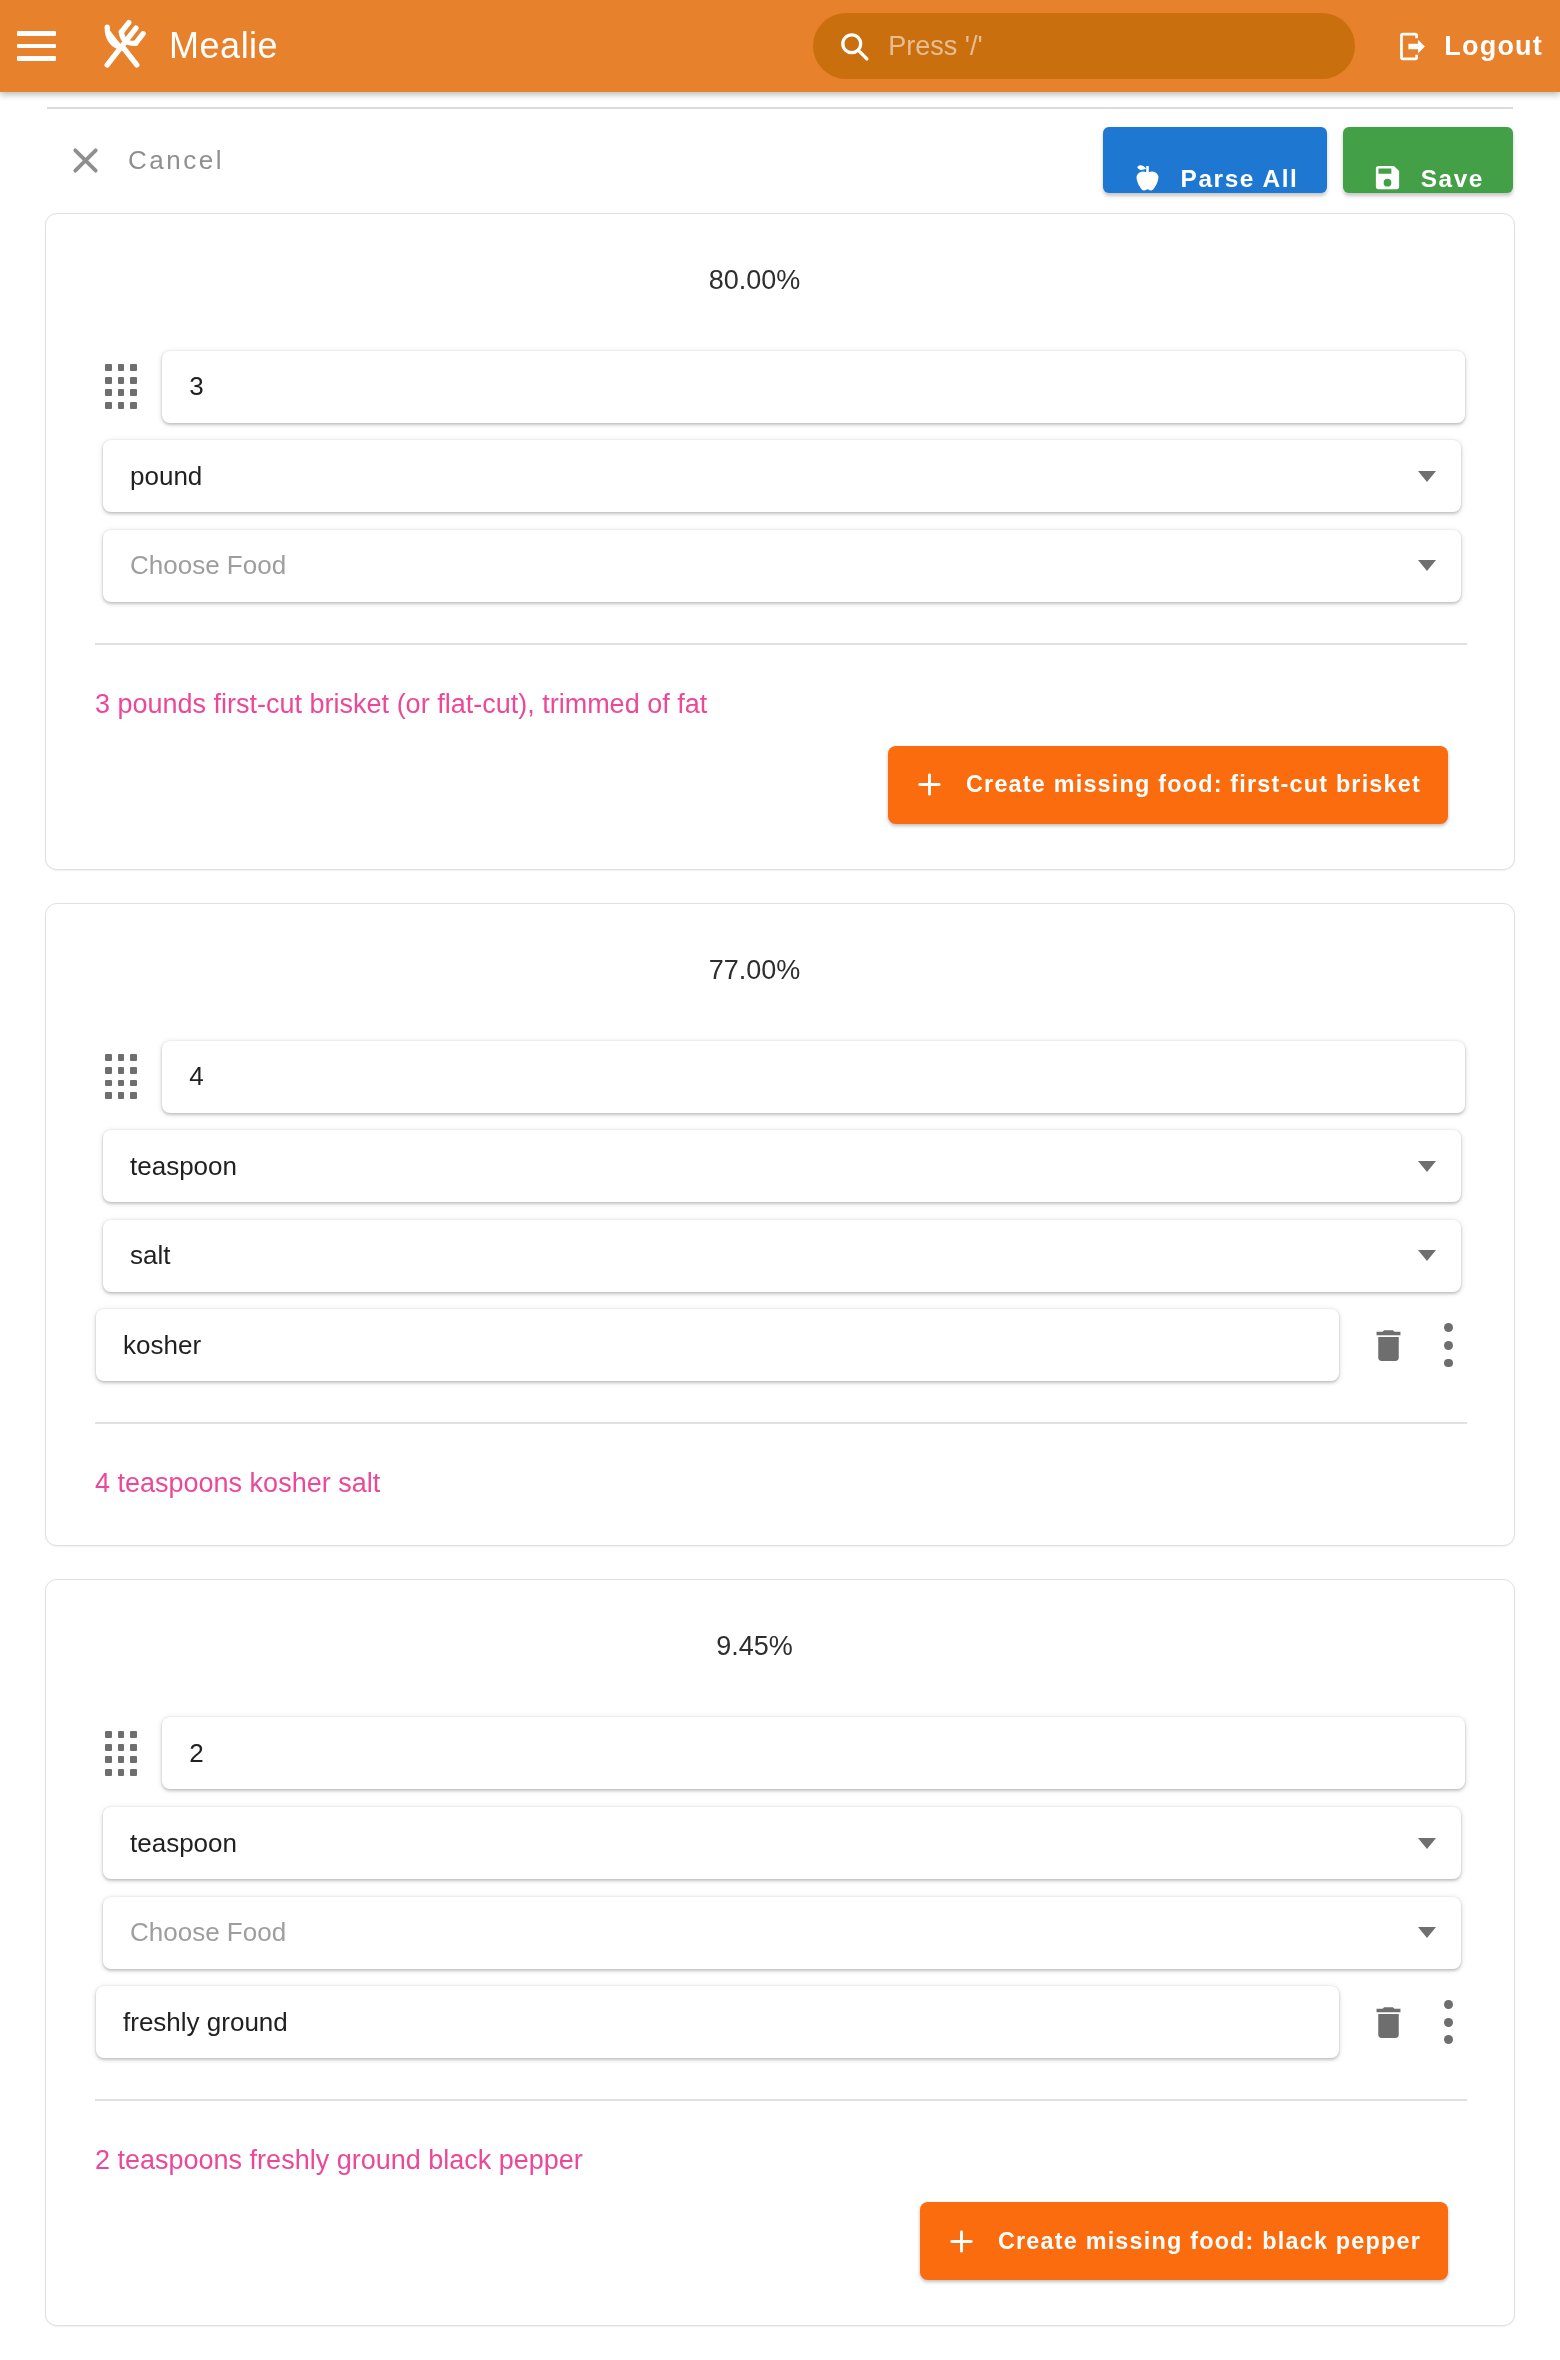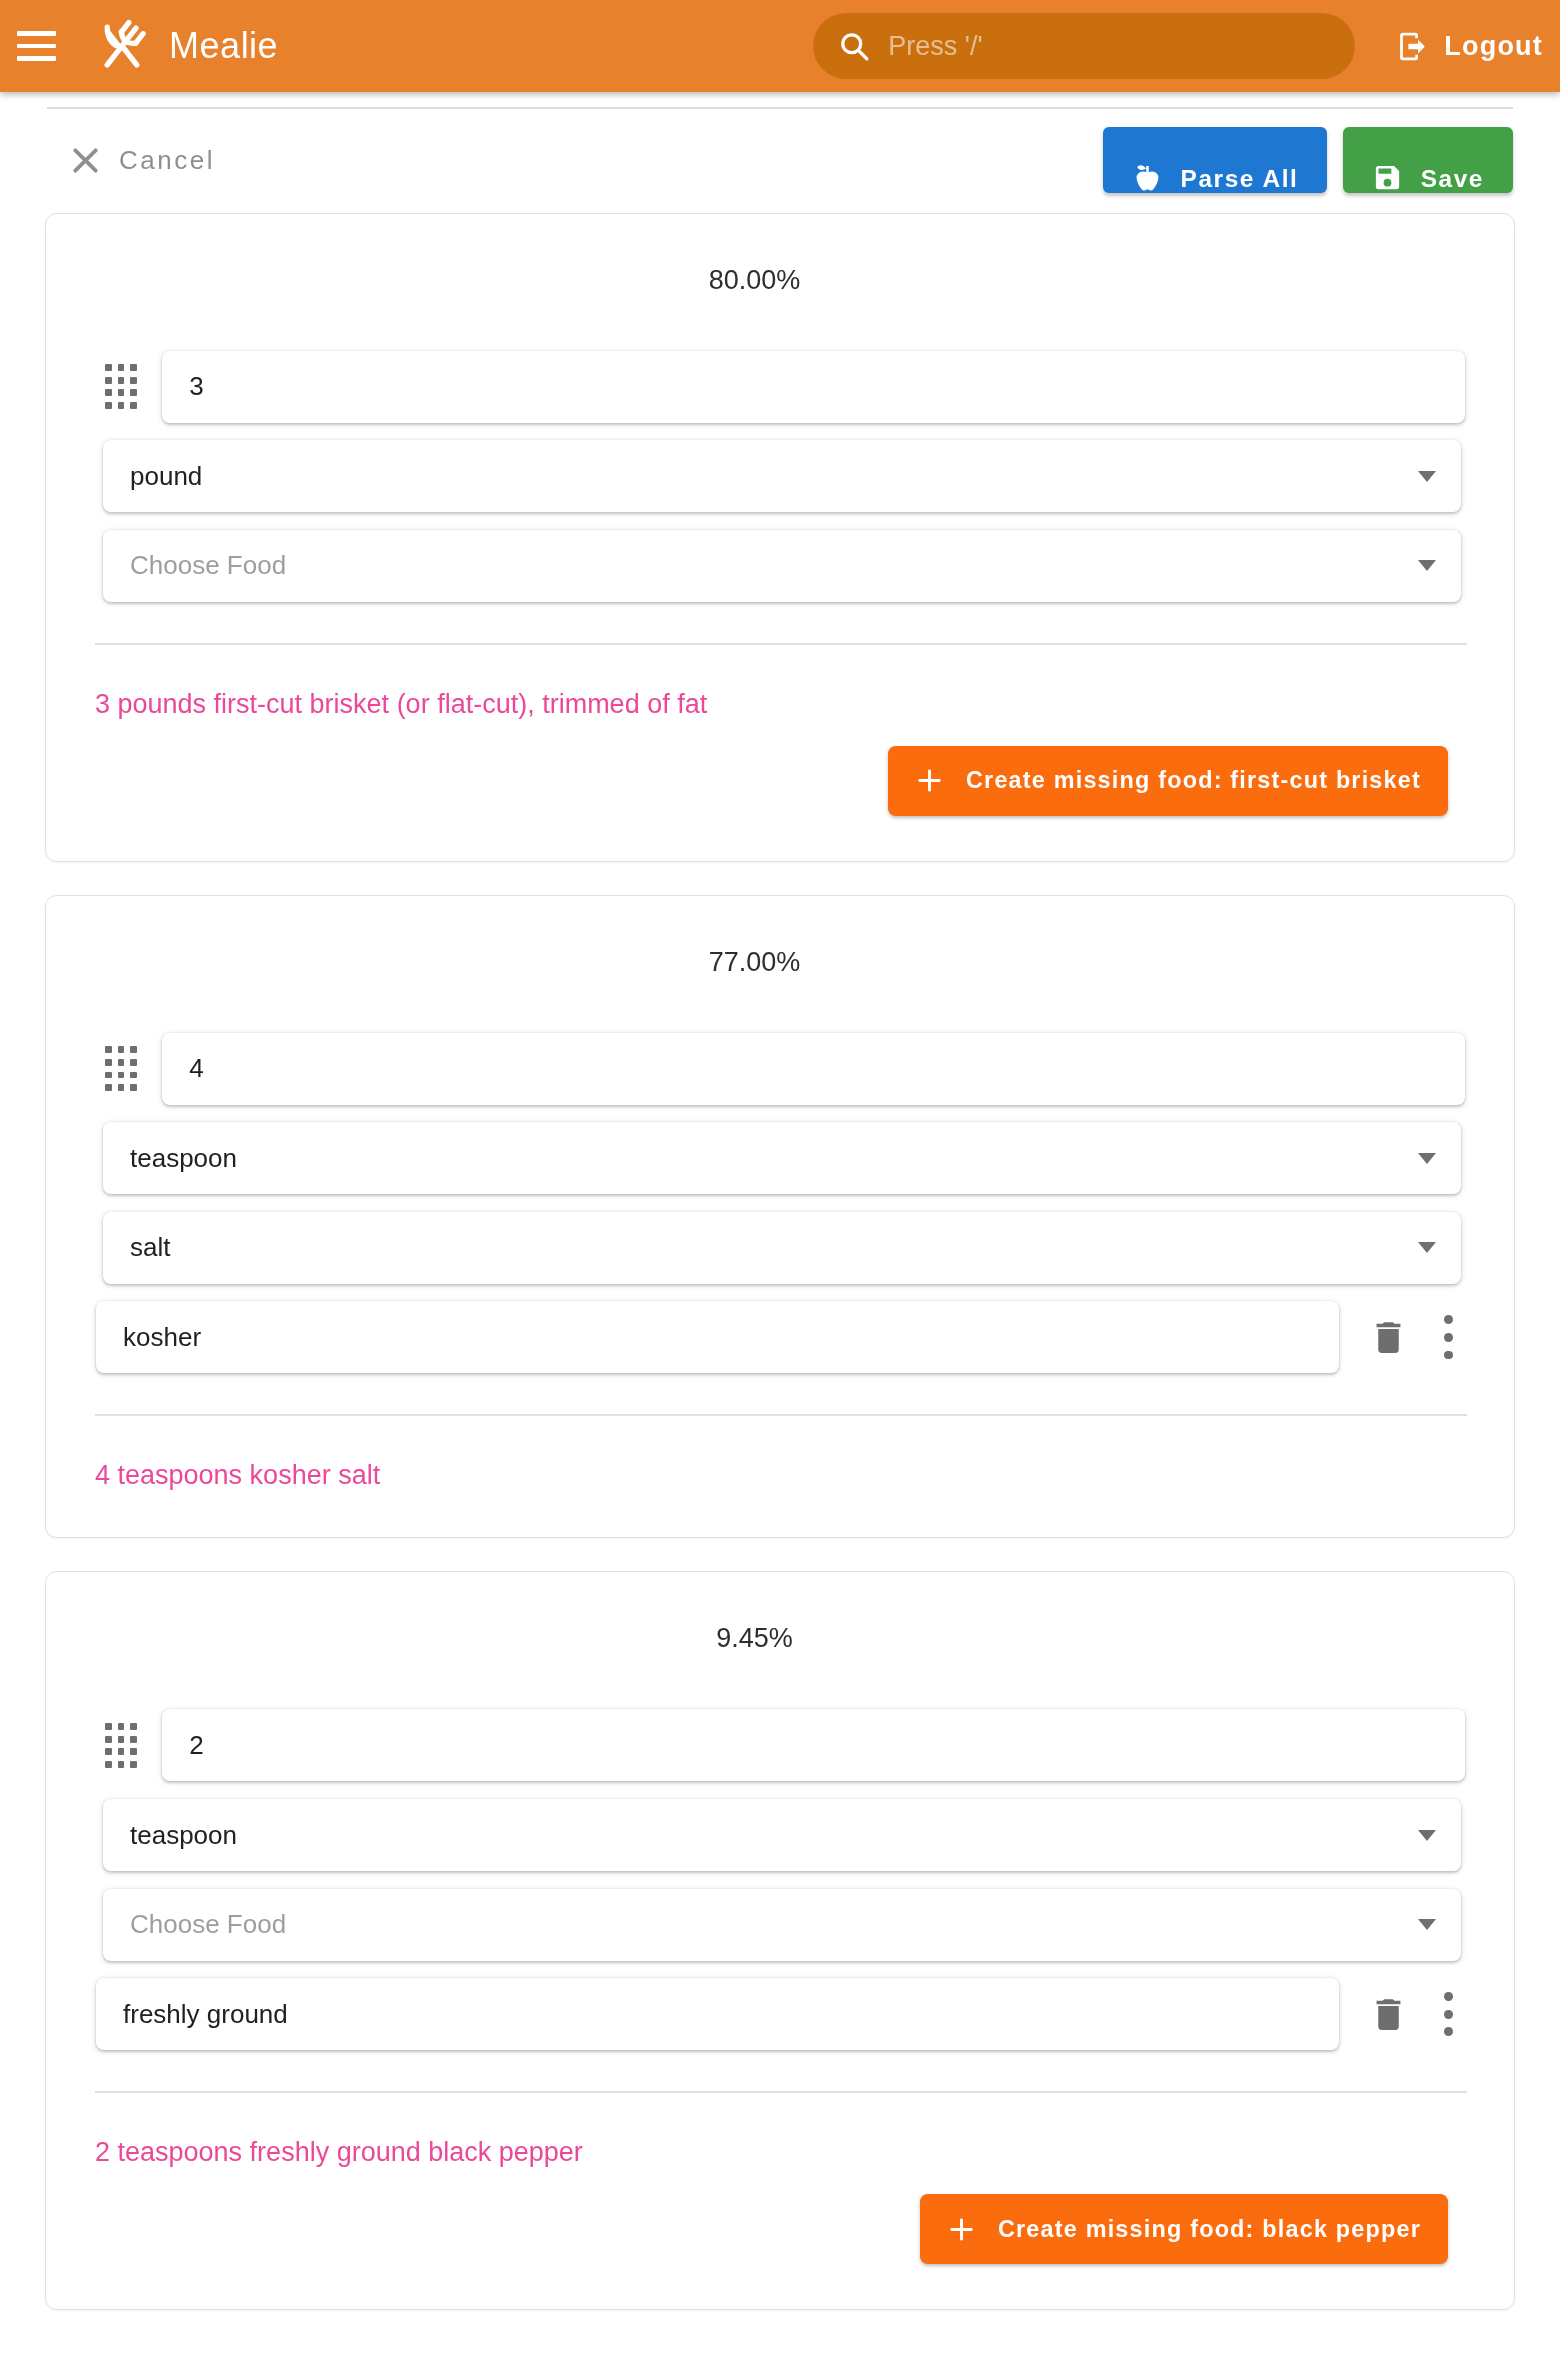--- a/index.html
+++ b/index.html
@@ -17,21 +17,21 @@
 
   .searchpill { margin-left:auto; width:542px; height:66px; border-radius:33px;
     background:#C96F0E; display:flex; align-items:center; padding:0 25px; }
   .searchpill .ph { color:rgba(255,255,255,.55); font-size:27px; margin-left:17.6px; }
   .logout { display:flex; align-items:center; gap:15.6px; margin-left:41px; color:#fff;
     font-size:27px; font-weight:700; letter-spacing:1.2px; cursor:pointer; }
 
   
   .top-divider { position:absolute; left:47px; right:47px; top:107px; height:2px; background:#DBDBDB; }
   .toolbar { display:flex; align-items:center; padding:35px 47px 0 68px; height:101px; position:relative; }
-  .cancel-btn { display:flex; align-items:center; gap:16px; color:#8F8F8F; font-size:26px;
+  .cancel-btn { display:flex; align-items:center; gap:25px; color:#8F8F8F; font-size:26px;
     font-weight:500; letter-spacing:2.5px; cursor:pointer; }
   .toolbar .spacer { flex:1; }
   .btn { display:flex; align-items:flex-end; gap:17.6px; height:66px; border:none; border-radius:5.9px;
     color:#fff; font-family:inherit; font-size:24.4px; font-weight:700; letter-spacing:1.6px;
     padding:0 29px; cursor:pointer; box-shadow:0 2.9px 3.9px rgba(0,0,0,.22); }
   .btn.blue { background:#1E78D2; margin-right:15.6px; }
   .btn.green { background:#44A047; }
 
   
   .cards { padding:19.5px 45px 0 45px; }
@@ -61,21 +61,21 @@
   .notes-row { margin:0 55px 0 50px; gap:29px; }
   .notes-row .field { flex:1; }
   .icon-btn { background:none; border:none; cursor:pointer; padding:0; display:flex; align-items:center; }
   .dots { display:flex; flex-direction:column; gap:8.8px; padding:3.9px 5.9px; }
   .dots i { width:8.8px; height:8.8px; border-radius:50%; background:#6E6E6E; }
 
   .card-divider { height:2px; background:#E0E0E0; margin:41px 47px 0 49px; }
   .original { font-size:27px; color:#ec4899; margin:43px 49px 0 49px; line-height:33px; }
   .create-row { display:flex; justify-content:flex-end; margin:25px 66px 0 0; }
   .create-btn { display:flex; align-items:center; gap:22px; background:#FB6C0E; color:#fff;
-    border:none; border-radius:7.8px; height:70px; padding:0 27px; font-family:inherit;
+    border:none; border-radius:7.8px; height:78px; padding:0 27px; font-family:inherit;
     font-size:23.4px; font-weight:700; letter-spacing:1.2px; cursor:pointer;
     box-shadow:0 2px 3.9px rgba(0,0,0,.25); }
 </style>
 </head>
 <body>
 
 <header class="appbar">
   <div class="hamburger">
       <i></i>
       <i></i>

